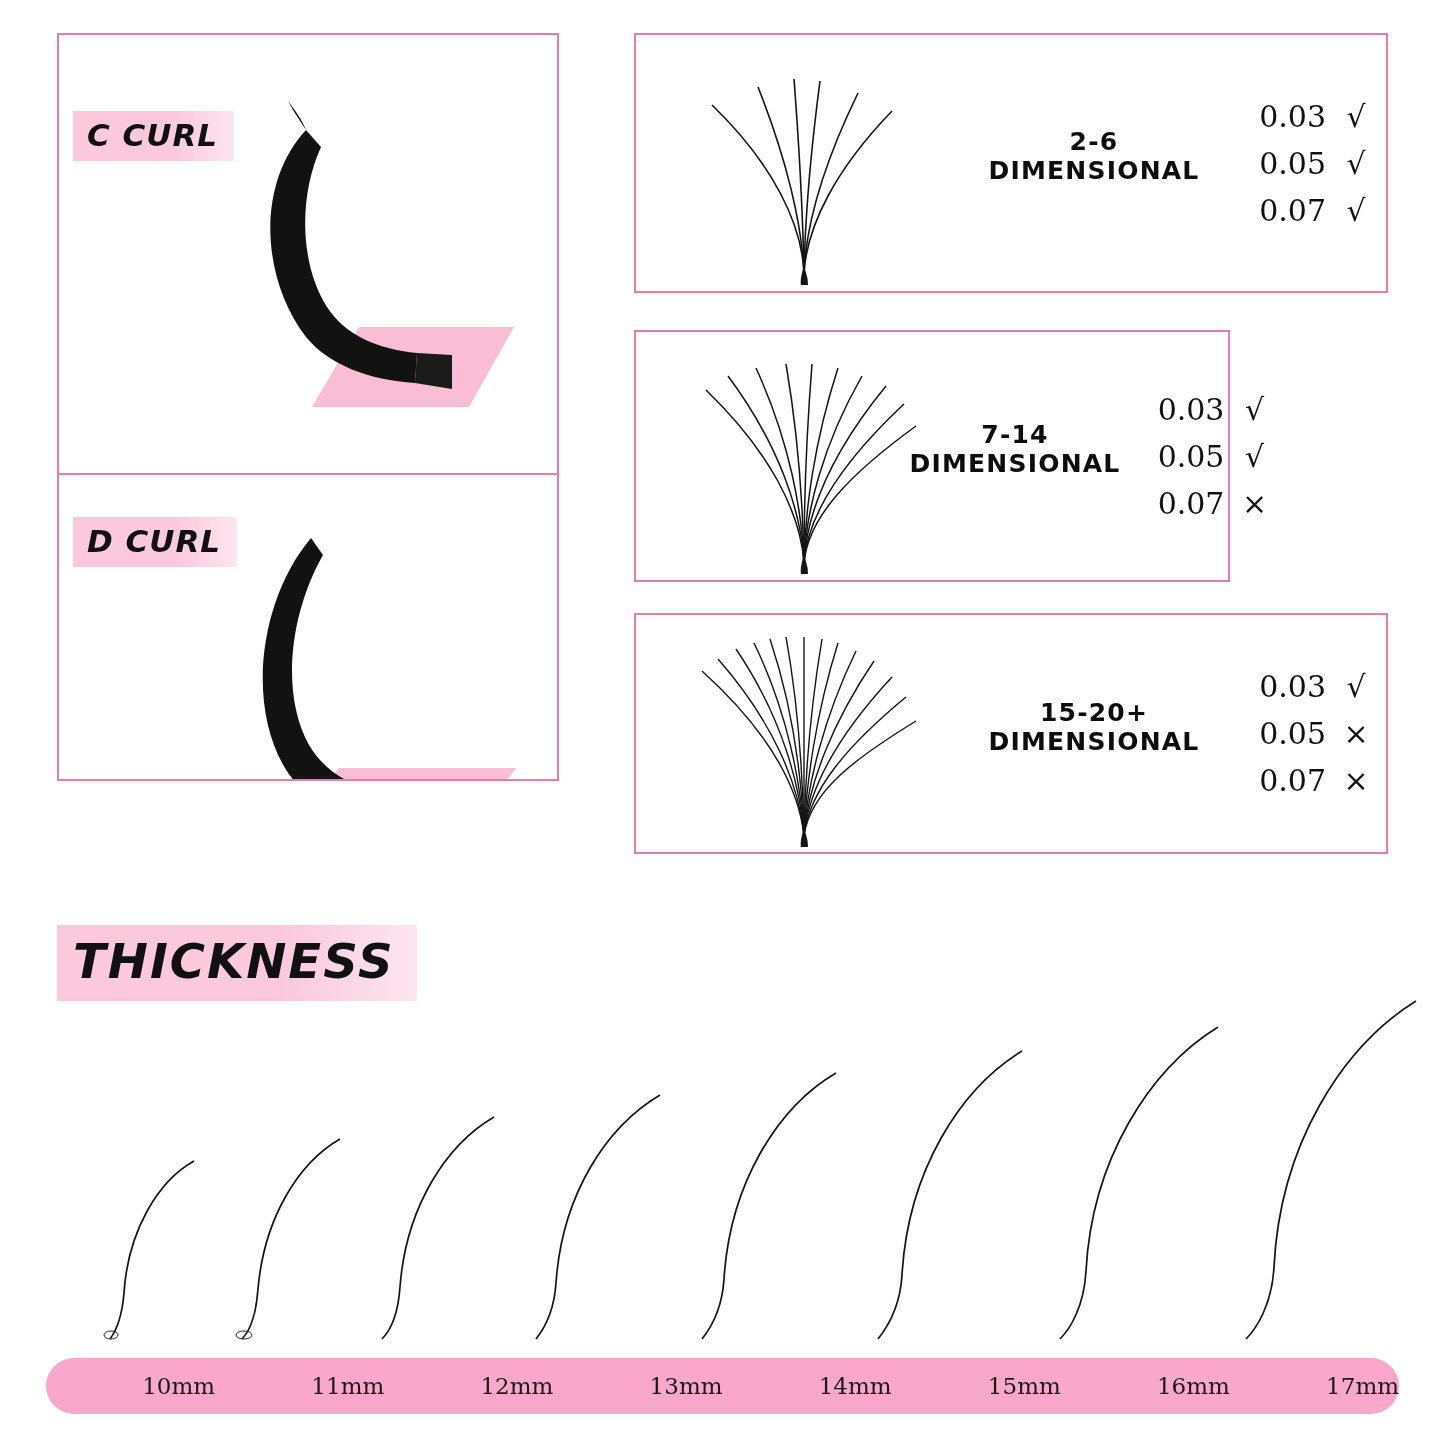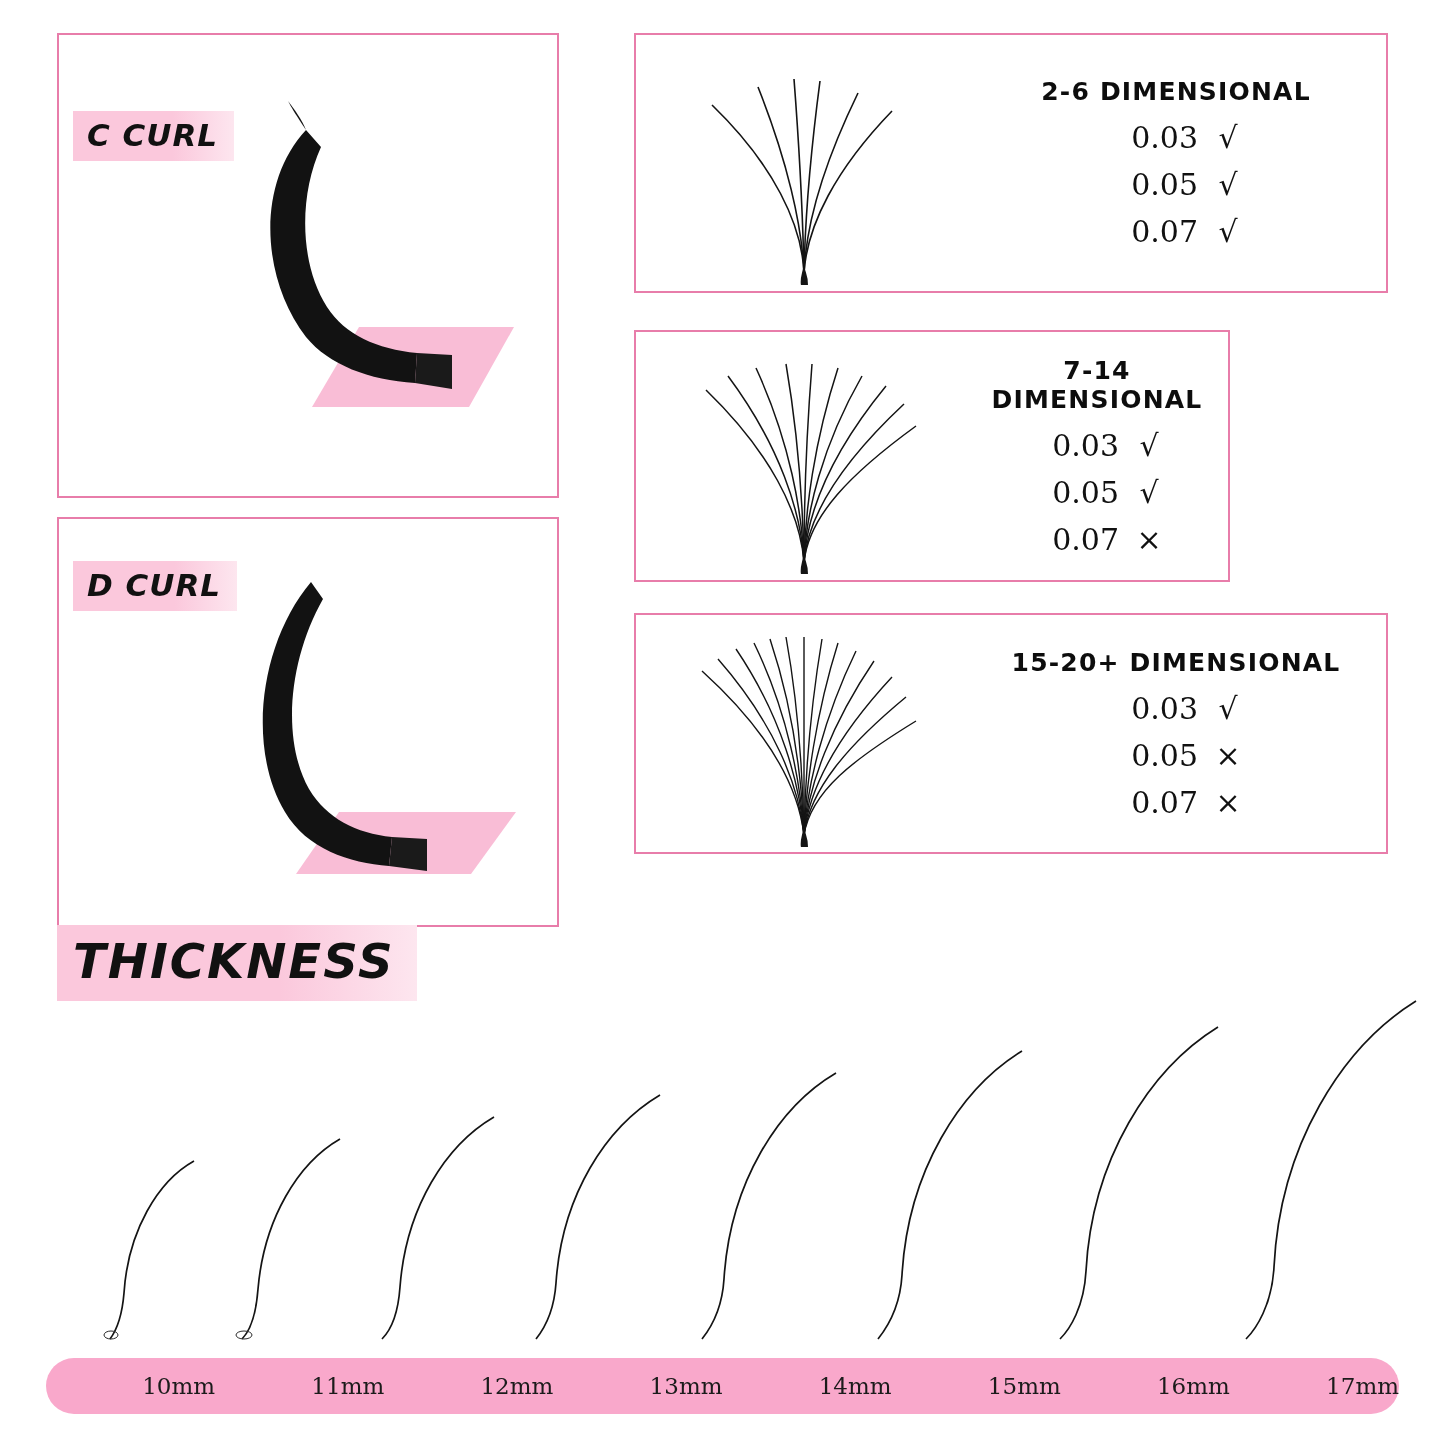--- a/index.html
+++ b/index.html
@@ -37,21 +37,21 @@
   }
   .chip.curl { font-size: 31px; }
   .chip.thickness {
     font-size: 48px;
     padding: 8px 22px 12px 16px;
     letter-spacing: 2px;
   }
 
   
   #ccurl-panel { left: 57px;  top: 33px;  width: 502px; height: 465px; }
-  #dcurl-panel { left: 57px;  top: 517px; width: 502px; height: 410px; }
+  #dcurl-panel { left: 57px;  top: 473px; width: 502px; height: 308px; }
 
   .curl-art { position: absolute; inset: 0; overflow: hidden; }
 
   
   #dim-panel-0 { left: 634px; top: 33px;  width: 754px; height: 260px; }
   #dim-panel-1 { left: 634px; top: 330px; width: 596px; height: 252px; }
   #dim-panel-2 { left: 634px; top: 613px; width: 754px; height: 241px; }
 
   .dim-fan {
     position: absolute;
@@ -60,21 +60,21 @@
     width: 300px;
     height: calc(100% - 20px);
   }
   .dim-info {
     position: absolute;
     left: 330px;
     top: 0;
     right: 0;
     height: 100%;
     display: flex;
-    flex-direction: column;
+    flex-direction: row;
     justify-content: center;
     align-items: center;
   }
   .dim-title {
     font-family: "DejaVu Sans", sans-serif;
     font-weight: bold;
     font-size: 25px;
     letter-spacing: 1.2px;
     color: #0d0d0d;
     margin-bottom: 14px;

